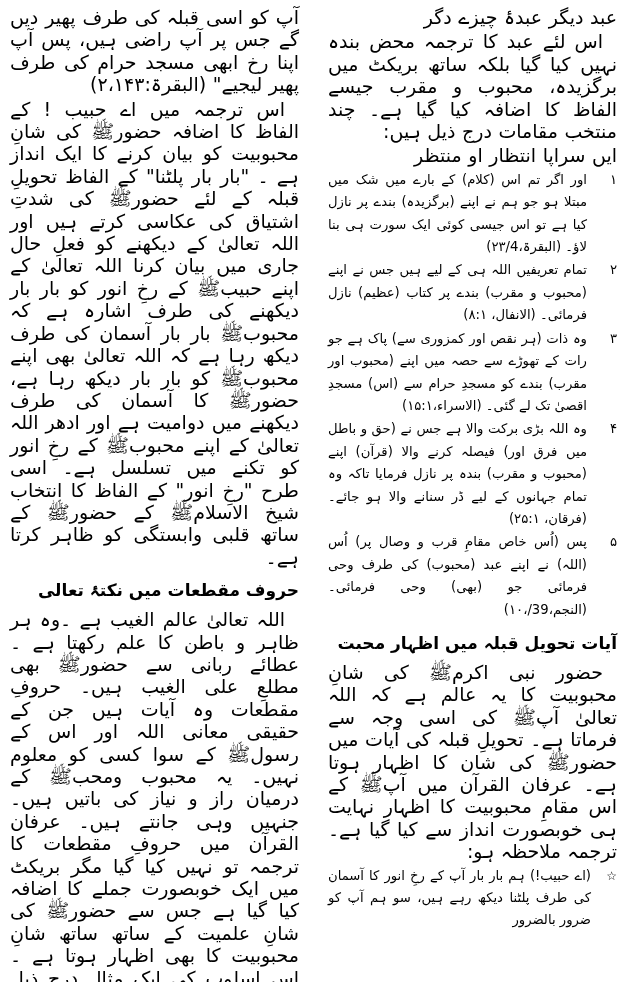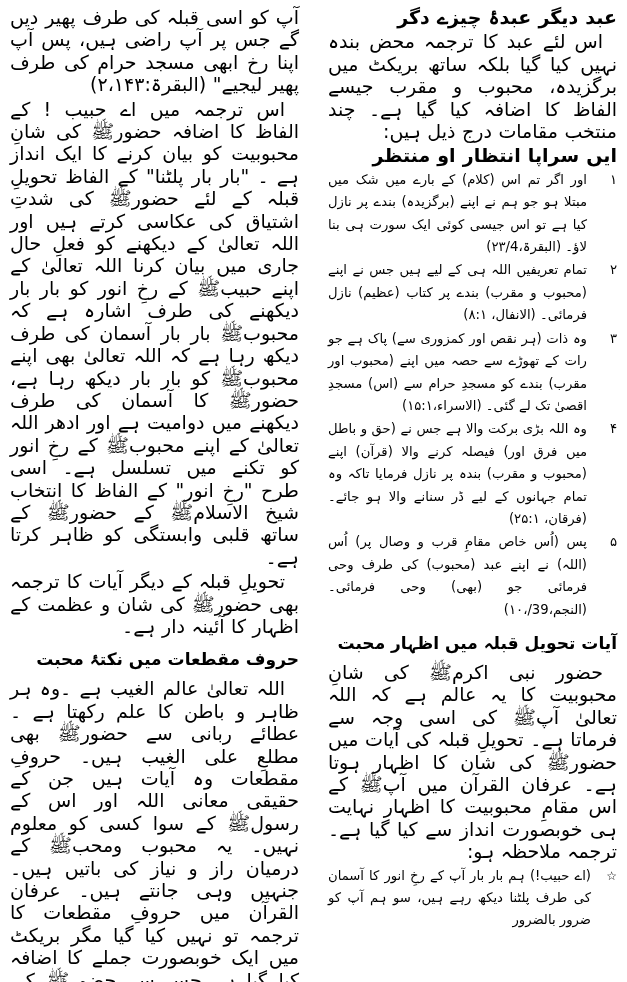--- a/index.html
+++ b/index.html
@@ -94,21 +94,20 @@
     font-size: 12px;
   }
   .star-body {
     flex: 1 1 auto;
     text-align: justify;
     text-align-last: right;
   }
   .center-line {
     text-align: center;
     text-align-last: center;
-    font-weight: bold;
   }
 </style>
 </head>
 <body>
 
 <div class="page">
   <div class="columns">
 
     <div class="col">
       <p class="para center-line">عبد دیگر عبدۂ چیزے دگر</p>
@@ -148,23 +147,22 @@
         <div class="star-mark">☆</div>
         <div class="star-body">(اے حبیب!) ہم بار بار آپ کے رخِ انور کا آسمان کی طرف پلٹنا دیکھ رہے ہیں، سو ہم آپ کو ضرور بالضرور</div>
       </div>
     </div>
 
     <div class="divider"></div>
 
     <div class="col">
       <p class="para">آپ کو اسی قبلہ کی طرف پھیر دیں گے جس پر آپ راضی ہیں، پس آپ اپنا رخ ابھی مسجد حرام کی طرف پھیر لیجیے" (البقرۃ:۲،۱۴۳)</p>
       <p class="para indent">اس ترجمہ میں اے حبیب ! کے الفاظ کا اضافہ حضورﷺ کی شانِ محبوبیت کو بیان کرنے کا ایک انداز ہے ۔ "بار بار پلٹنا" کے الفاظ تحویلِ قبلہ کے لئے حضورﷺ کی شدتِ اشتیاق کی عکاسی کرتے ہیں اور اللہ تعالیٰ کے دیکھنے کو فعلِ حال جاری میں بیان کرنا اللہ تعالیٰ کے اپنے حبیبﷺ کے رخِ انور کو بار بار دیکھنے کی طرف اشارہ ہے کہ محبوبﷺ بار بار آسمان کی طرف دیکھ رہا ہے کہ اللہ تعالیٰ بھی اپنے محبوبﷺ کو بار بار دیکھ رہا ہے، حضورﷺ کا آسمان کی طرف دیکھنے میں دوامیت ہے اور ادھر اللہ تعالیٰ کے اپنے محبوبﷺ کے رخِ انور کو تکنے میں تسلسل ہے۔ اسی طرح "رخِ انور" کے الفاظ کا انتخاب شیخ الاسلامﷺ کے حضورﷺ کے ساتھ قلبی وابستگی کو ظاہر کرتا ہے۔</p>
-      <p class="para indent">تحویلِ قبلہ کے دیگر آیات کا ترجمہ بھی حضورﷺ کی شان و عظمت کے اظہار کا آئینہ دار ہے۔</p>
 
-      <h2 class="heading">حروف مقطعات میں نکتۂ محبت</h2>
+      <h2 class="heading">حروف مقطعات میں نکتۂ تعالی</h2>
 
       <p class="para indent">اللہ تعالیٰ عالم الغیب ہے ۔وہ ہر ظاہر و باطن کا علم رکھتا ہے ۔عطائے ربانی سے حضورﷺ بھی مطلعِ علی الغیب ہیں۔ حروفِ مقطعات وہ آیات ہیں جن کے حقیقی معانی اللہ اور اس کے رسولﷺ کے سوا کسی کو معلوم نہیں۔ یہ محبوب ومحبﷺ کے درمیان راز و نیاز کی باتیں ہیں۔ جنہیں وہی جانتے ہیں۔ عرفان القرآن میں حروفِ مقطعات کا ترجمہ تو نہیں کیا گیا مگر بریکٹ میں ایک خوبصورت جملے کا اضافہ کیا گیا ہے جس سے حضورﷺ کی شانِ علمیت کے ساتھ ساتھ شانِ محبوبیت کا بھی اظہار ہوتا ہے ۔اس اسلوب کی ایک مثال درج ذیل ہے:</p>
 
       <div class="star-row">
         <div class="star-mark">☆</div>
         <div class="star-body">الف لام میم (حقیقی معنی اللہ اور رسولﷺ ہی بہتر جانتے ہیں) (البقرۃ،۱/۲)</div>
       </div>
     </div>
 
   </div>

